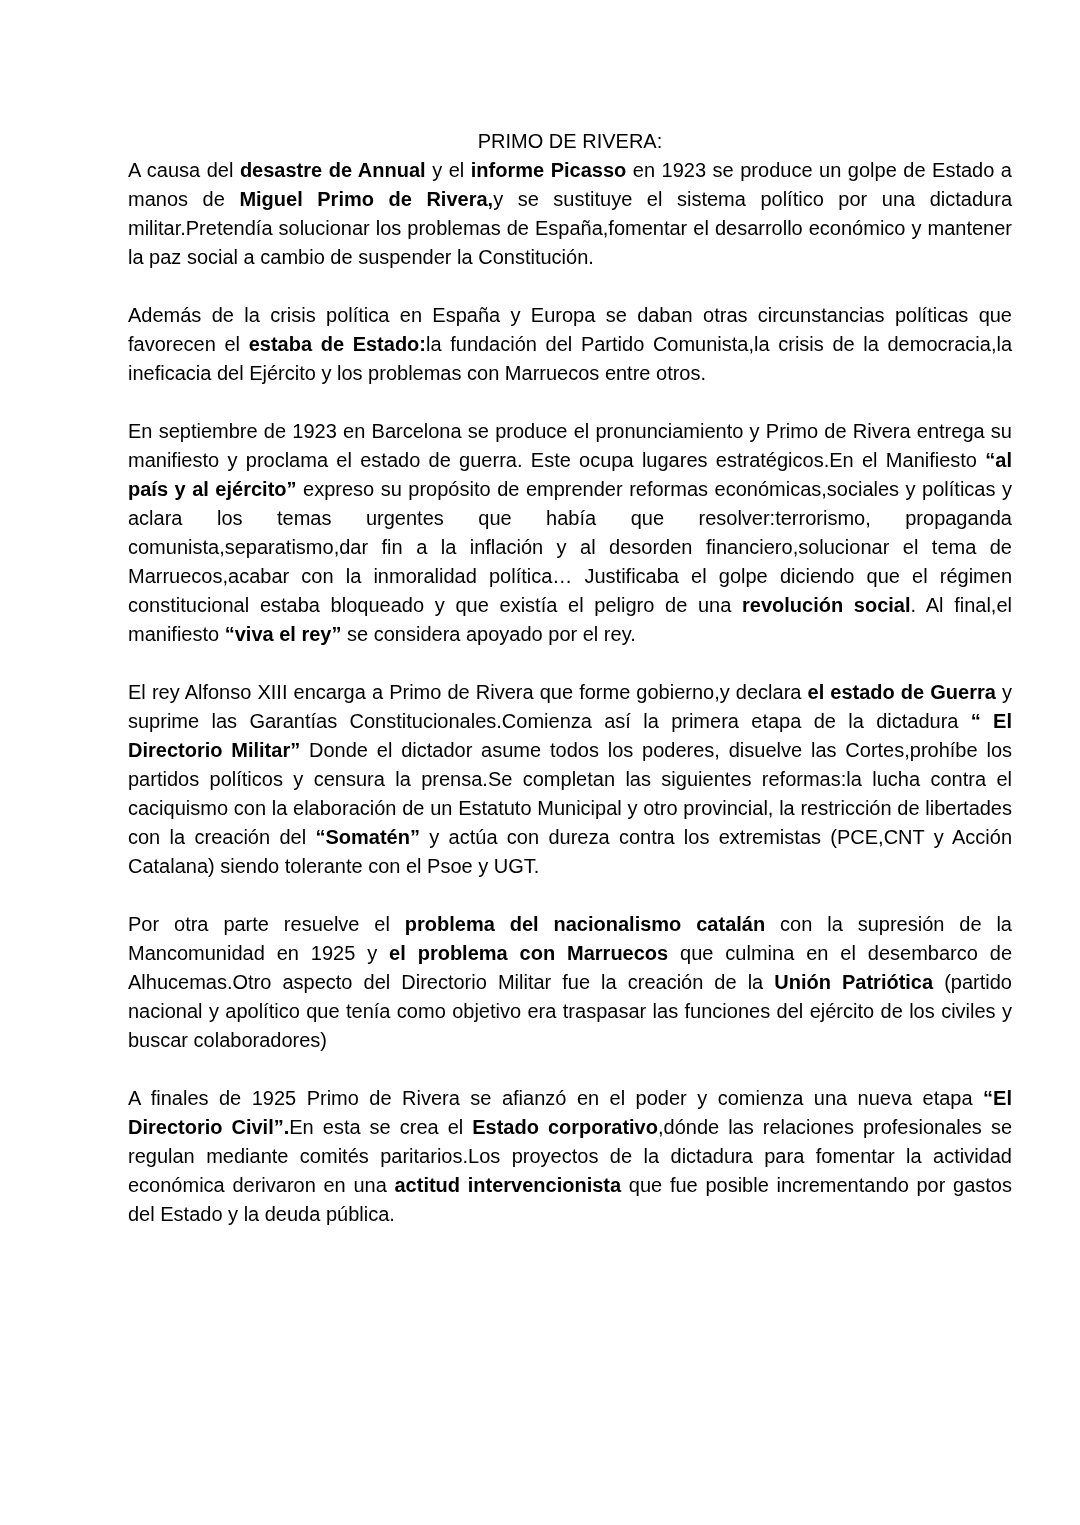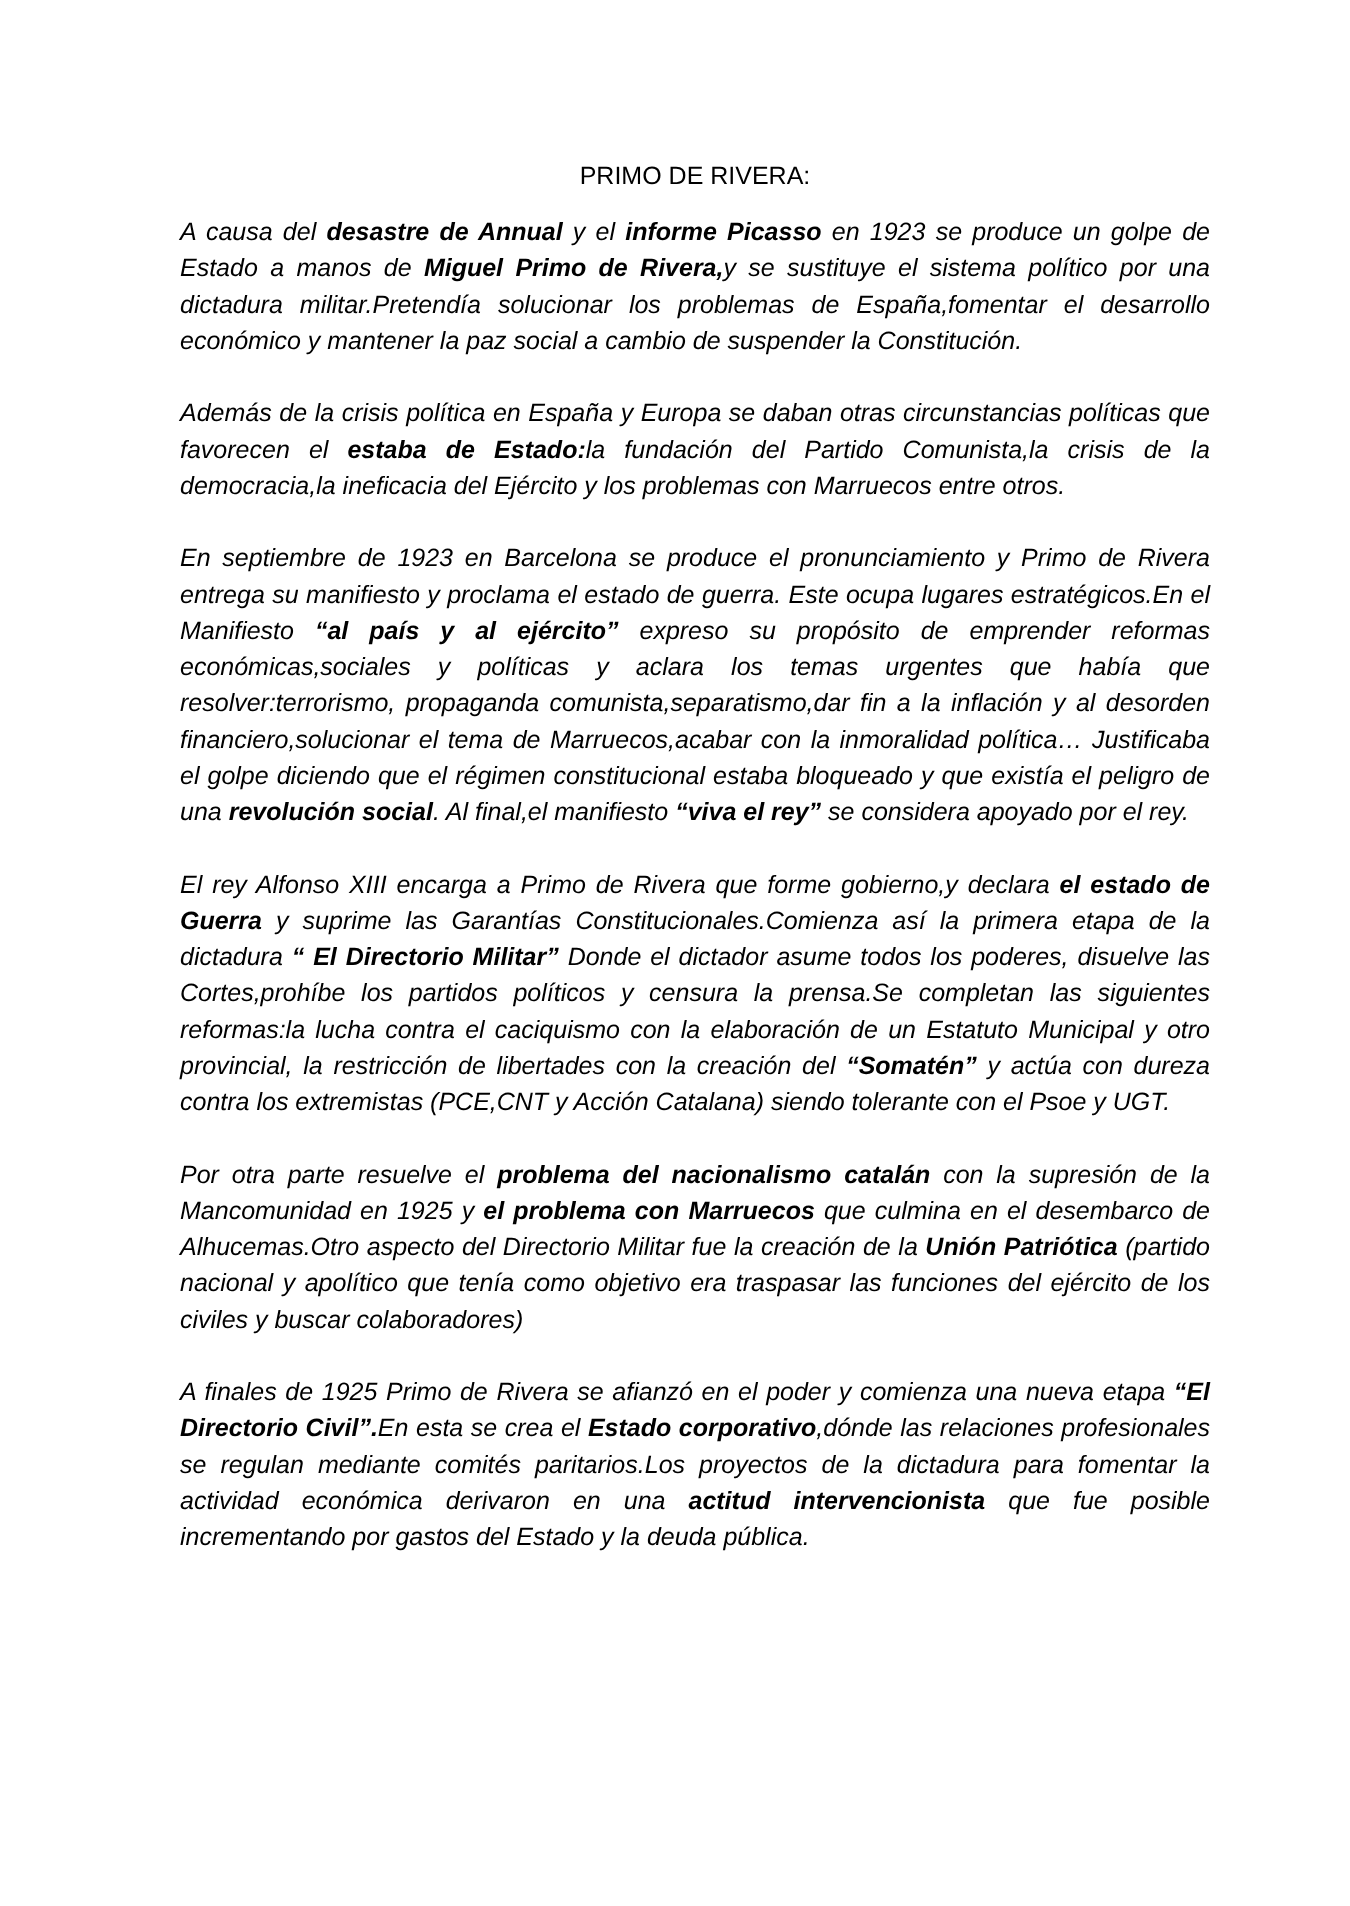--- a/index.html
+++ b/index.html
@@ -5,38 +5,37 @@
   html, body {
     margin: 0;
     padding: 0;
     background: #ffffff;
   }
   .page {
     position: relative;
     width: 1080px;
     height: 1525px;
     box-sizing: border-box;
-    padding: 127px 96px 0 128px;
+    padding: 127px 68px 0 128px;
     background: #ffffff;
     color: #000000;
     font-family: "Liberation Sans", sans-serif;
     font-size: 20px;
     line-height: 29px;
     overflow: hidden;
   }
   .doc-title {
     margin: 0;
     font-size: 20px;
     font-weight: 400;
     text-align: center;
     line-height: 29px;
   }
   .doc-body {
-    margin: 16px;
-    font-style: italic;
+    margin: 0;
   }
   .para {
     margin: 29px 0 0 0;
     text-align: justify;
     text-justify: inter-word;
   }
   .para:first-child {
     margin-top: 0;
   }
   .para strong {

